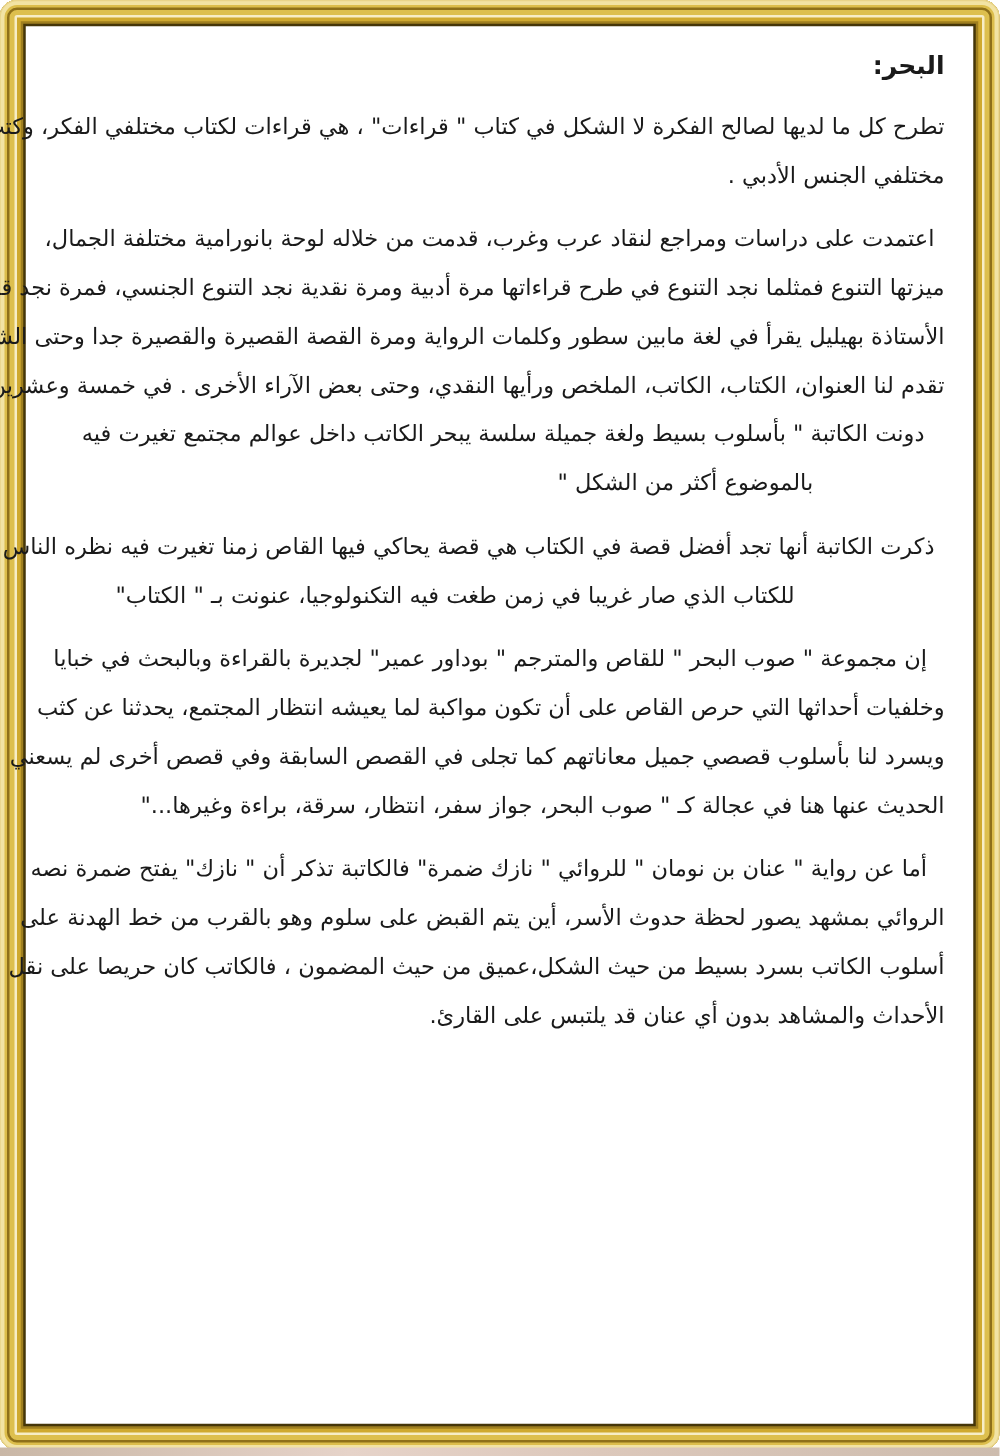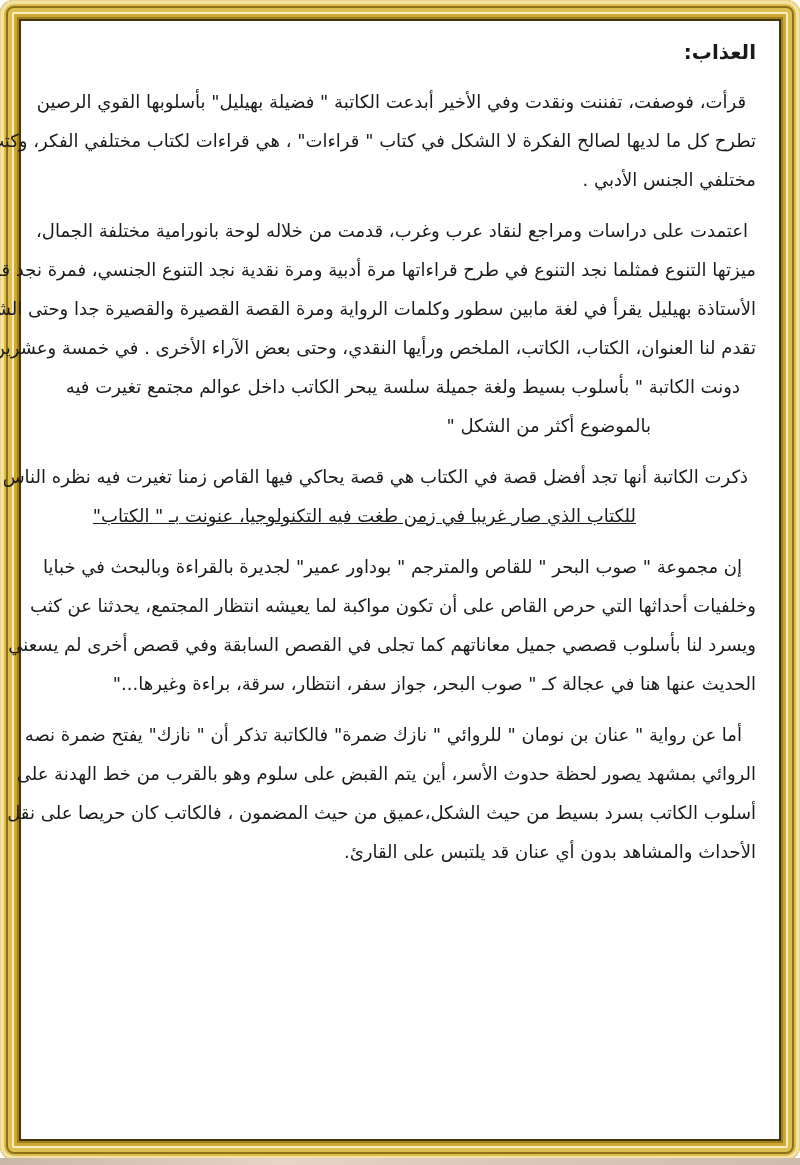--- a/index.html
+++ b/index.html
@@ -42,34 +42,33 @@
   .para{margin:0 0 12px 0;}
   .ln{
     font-size:18px;line-height:39px;
     text-align:right;white-space:nowrap;overflow:visible;
   }
   .i8{text-indent:8px;}
   .i10{text-indent:10px;}
   .i14{text-indent:14px;}
   .i16{text-indent:16px;}
   .pull105{padding-right:105px;}
-  .pull120{padding-right:120px;text-decoration:underline;}
+  .pull120{padding-right:120px;}
   .pull135{padding-right:135px;}
 </style>
 </head>
 <body>
 
 <div class="gold-frame"></div>
 
 <div class="content">
 
-  <div class="hd">العذاب:</div>
+  <div class="hd">البحر:</div>
 
   <div class="para">
-    <div class="ln i10">قرأت، فوصفت، تفننت ونقدت وفي الأخير أبدعت  الكاتبة " فضيلة بهيليل"  بأسلوبها القوي الرصين</div>
     <div class="ln">تطرح كل ما لديها  لصالح الفكرة لا الشكل في كتاب " قراءات" ، هي قراءات لكتاب مختلفي الفكر، وكتب</div>
     <div class="ln">مختلفي الجنس الأدبي .</div>
   </div>
 
   <div class="para">
     <div class="ln i8">اعتمدت على دراسات ومراجع لنقاد عرب وغرب، قدمت من خلاله لوحة بانورامية مختلفة الجمال،</div>
     <div class="ln">ميزتها التنوع فمثلما نجد التنوع في طرح قراءاتها مرة أدبية ومرة نقدية نجد التنوع الجنسي، فمرة نجد قلم</div>
     <div class="ln">الأستاذة بهيليل يقرأ في لغة مابين سطور وكلمات الرواية ومرة القصة القصيرة والقصيرة جدا  وحتى الشعر</div>
     <div class="ln">تقدم لنا العنوان، الكتاب، الكاتب، الملخص ورأيها النقدي، وحتى بعض الآراء الأخرى . في خمسة وعشرين</div>
     <div class="ln i16">دونت الكاتبة " بأسلوب بسيط ولغة جميلة سلسة يبحر الكاتب داخل عوالم مجتمع تغيرت فيه</div>

